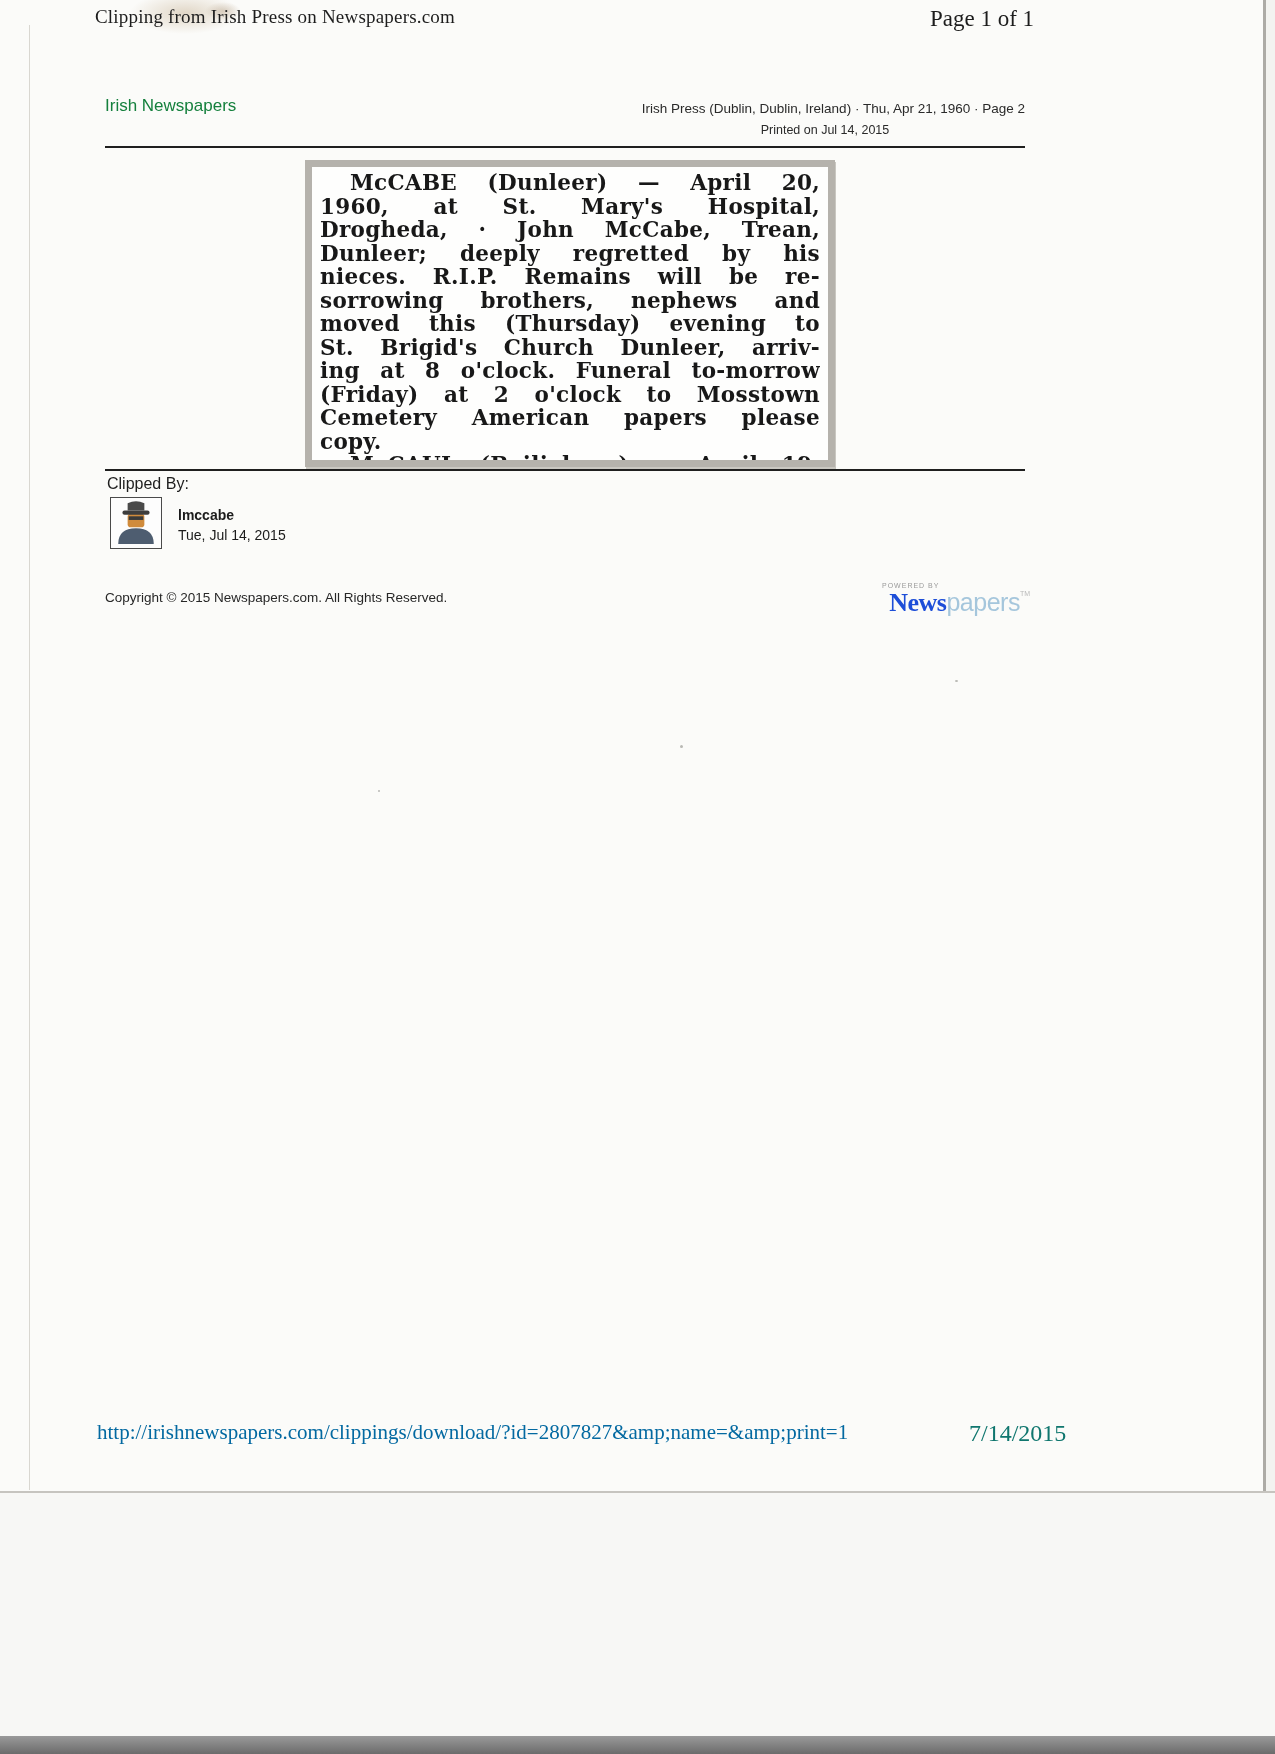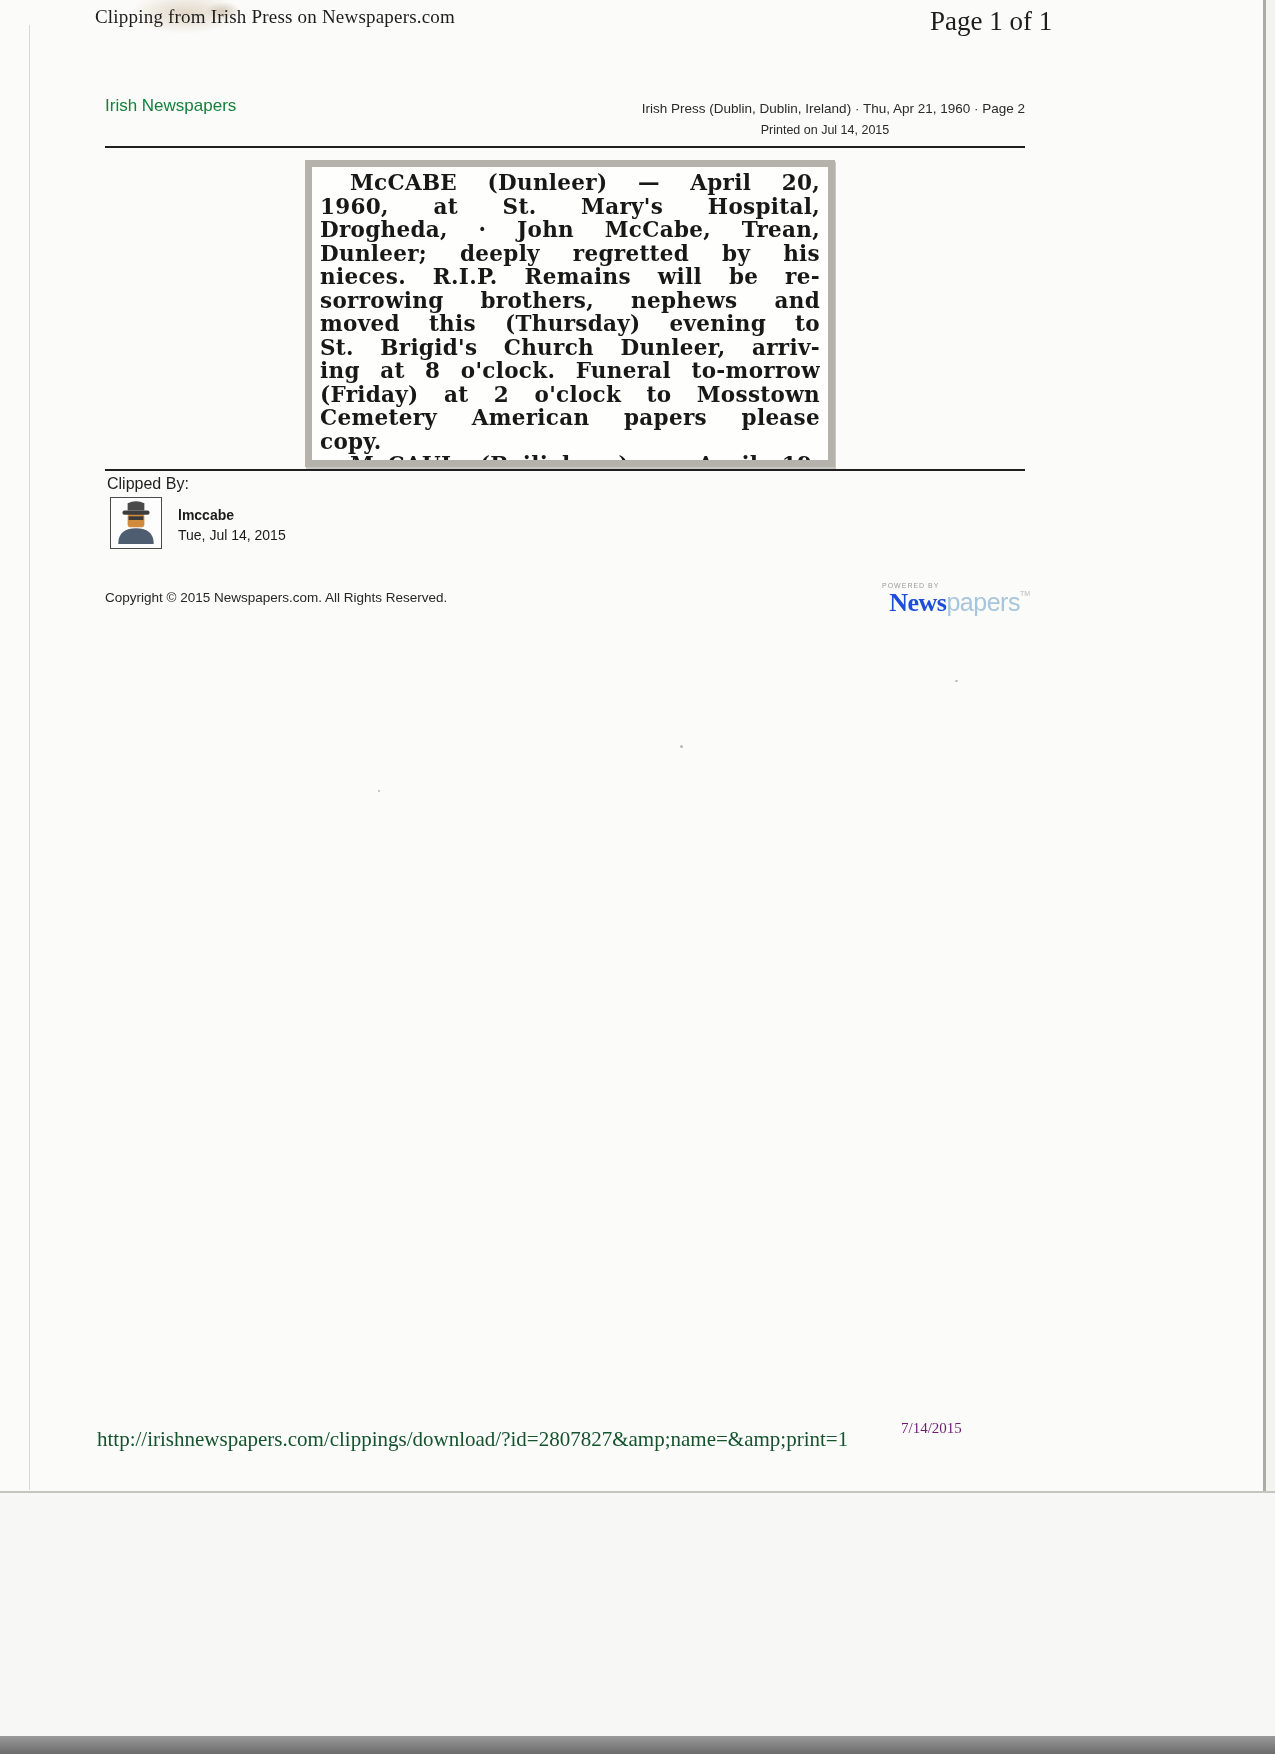--- a/index.html
+++ b/index.html
@@ -7,23 +7,23 @@
     width:1275px;height:1754px;position:relative;overflow:hidden;
     background:#fbfbf9;
     font-family:"Liberation Sans",sans-serif;
   }
   .abs{position:absolute;}
   .serif{font-family:"Liberation Serif",serif;}
   .sans{font-family:"Liberation Sans",sans-serif;}
 
   
   .print-title{left:95px;top:6px;font-size:19px;color:#1d1d1d;letter-spacing:.2px;}
-  .print-page-ind{left:930px;top:6px;font-size:27px;color:#1d1d1d;}
-  .print-url{left:97px;top:1420px;font-size:21px;color:#14532d;margin-top:7px;}
-  .print-date{left:901px;top:1420px;font-size:15px;color:#701a75;}
+  .print-page-ind{left:930px;top:6px;font-size:23px;color:#1d1d1d;}
+  .print-url{left:97px;top:1420px;font-size:21px;color:#0369a1;}
+  .print-date{left:969px;top:1420px;font-size:24px;color:#0f766e;}
 
   
   .site-name{left:105px;top:96px;font-size:17px;color:#15803d;}
   .source-line{right:250px;top:101px;width:620px;text-align:right;font-size:13.5px;color:#2a2a2a;}
   .printed-line{right:250px;top:123px;width:400px;text-align:center;font-size:12.5px;color:#2a2a2a;}
   .rule{left:105px;width:920px;height:2px;background:#1f1f1f;}
   .rule-top{top:146px;}
   .rule-mid{top:469px;}
 
   

